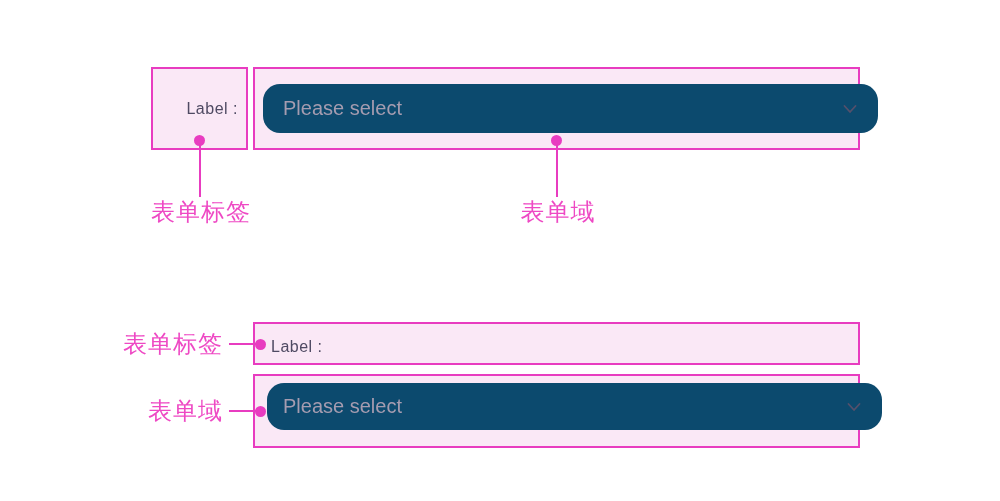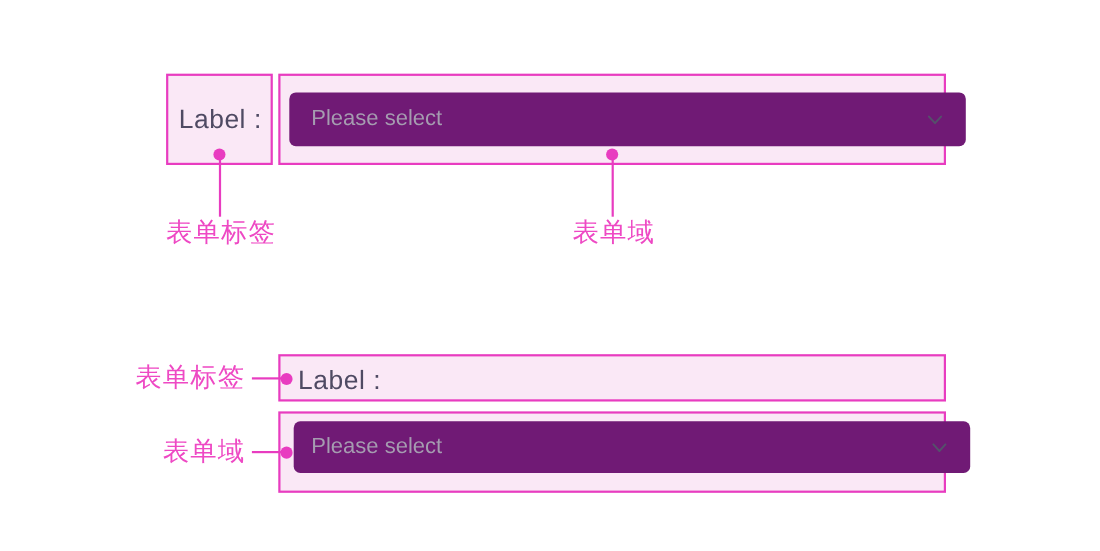--- a/index.html
+++ b/index.html
@@ -7,24 +7,24 @@
   .canvas{position:relative;width:1000px;height:501px;background:#ffffff;overflow:hidden;}
 
   
   .anno-box{position:absolute;box-sizing:border-box;border:2px solid #e83cc0;background:#fae8f6;}
   .box-label-h{left:151px;top:67px;width:97px;height:83px;display:flex;align-items:center;justify-content:flex-end;padding-right:8px;}
   .box-field-h{left:253px;top:67px;width:607px;height:83px;}
   .box-label-v{left:253px;top:322px;width:607px;height:43px;display:flex;align-items:center;padding-left:16px;}
   .box-label-v .form-label{transform:translateY(3px);}
   .box-field-v{left:253px;top:374px;width:607px;height:74px;}
 
-  .form-label{font-size:24px;color:#4f4a63;letter-spacing:.5px;white-space:nowrap;}
+  .form-label{font-size:16px;color:#4f4a63;letter-spacing:.5px;white-space:nowrap;}
 
   
-  .select{position:absolute;background:#701a75;border-radius:6px;display:flex;align-items:center;cursor:pointer;}
+  .select{position:absolute;background:#0c4a6e;border-radius:17px;display:flex;align-items:center;cursor:pointer;}
   .select-h{left:263px;top:84px;width:575px;height:49px;padding:0 20px;}
   .select-v{left:267px;top:383px;width:579px;height:47px;padding:0 20px 0 16px;}
   .placeholder{font-size:20px;color:#a59cb0;flex:1;white-space:nowrap;}
   .chevron{display:flex;align-items:center;justify-content:center;width:16px;height:16px;}
 
   
   .dot{position:absolute;width:11px;height:11px;border-radius:50%;background:#e83cc0;}
   .vline{position:absolute;width:2px;background:#e83cc0;}
   .hline{position:absolute;height:2px;background:#e83cc0;}
   .callout-text{position:absolute;font-size:24px;line-height:20px;color:#ee49c4;letter-spacing:1px;white-space:nowrap;}

